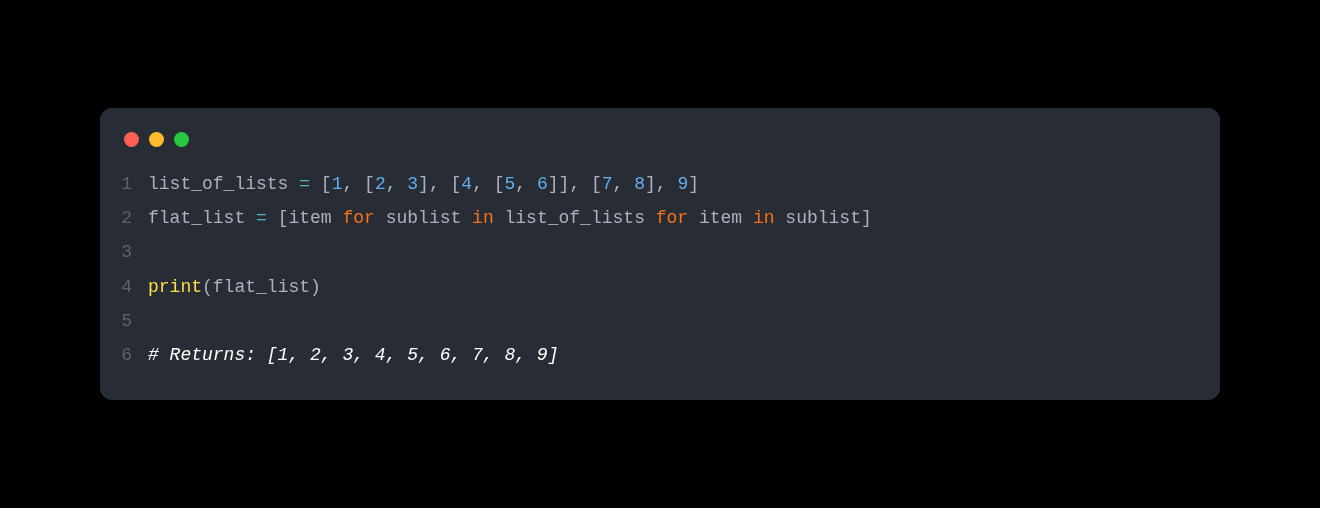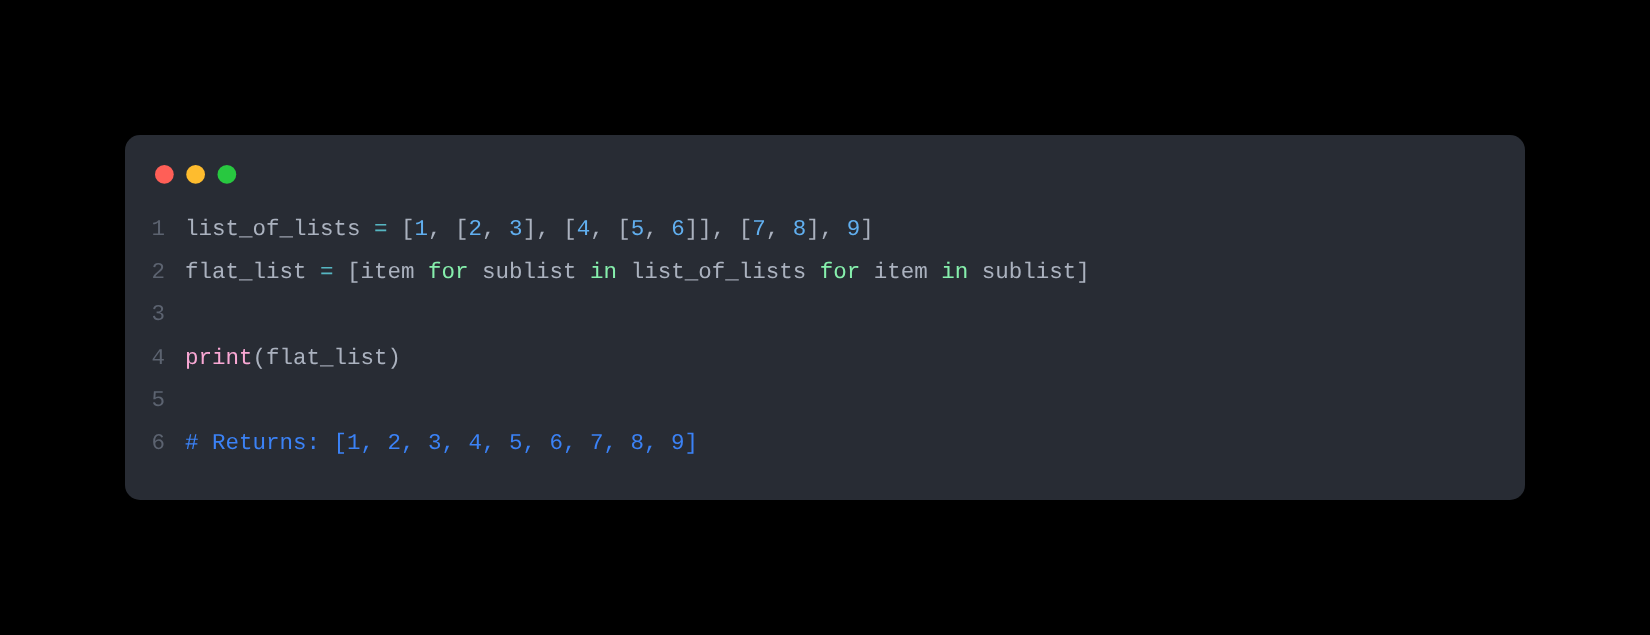--- a/index.html
+++ b/index.html
@@ -52,23 +52,23 @@
       user-select: none;
       flex-shrink: 0;
     }
     .code {
       color: #abb2bf;
     }
     .tk-default { color: #abb2bf; text-align: center; }
     .tk-operator { color: #56b6c2; }
     .tk-punct { color: #abb2bf; }
     .tk-number { color: #61afef; }
-    .tk-keyword { color: #86efac; text-align: center; }
-    .tk-func { color: #f9a8d4; text-align: right; }
-    .tk-comment { color: #3b82f6; }
+    .tk-keyword { color: #f97316; text-align: center; }
+    .tk-func { color: #fde047; text-align: right; }
+    .tk-comment { color: #ffffff; font-style: italic; }
   </style>
 </head>
 <body>
 
 <div class="window">
   <div class="titlebar">
     <div class="dot red"></div>
     <div class="dot yellow"></div>
     <div class="dot green"></div>
   </div>

